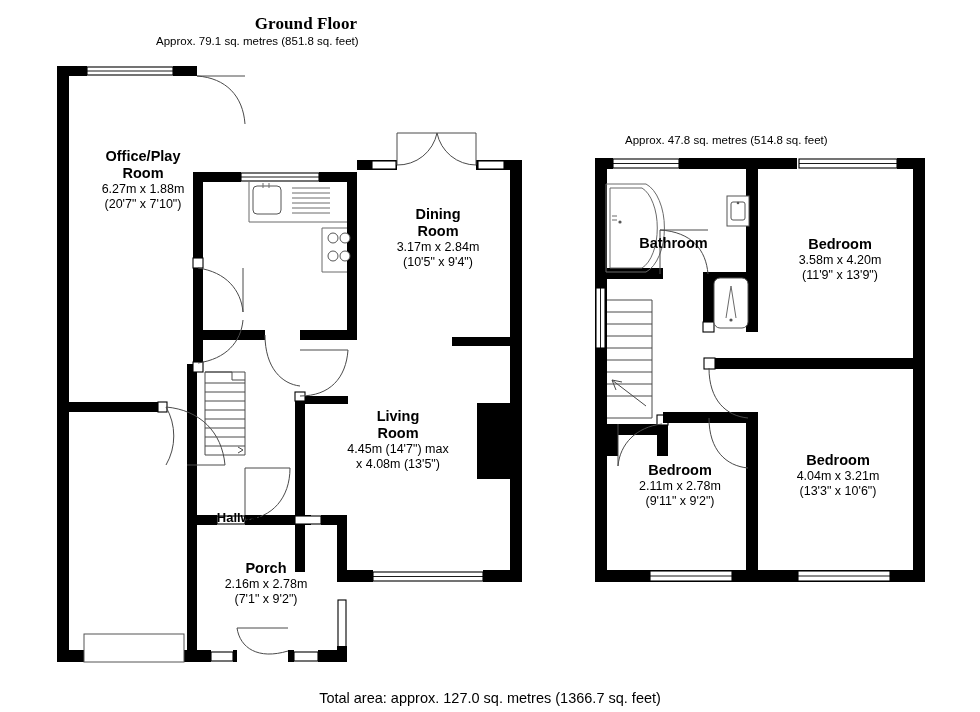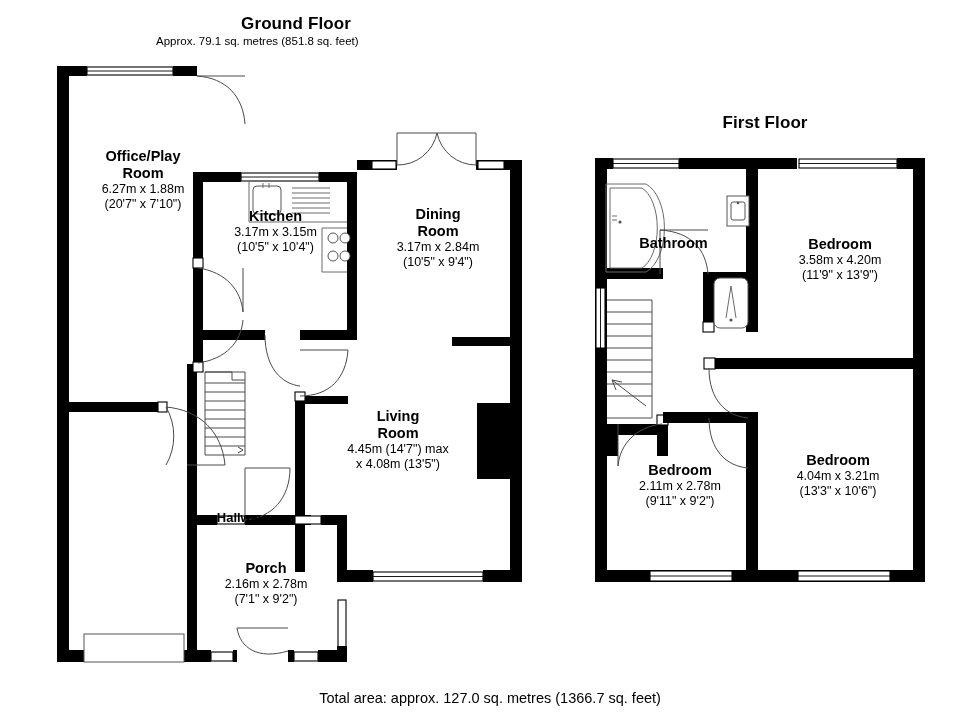--- a/index.html
+++ b/index.html
@@ -298,37 +298,32 @@
         <line class="tl" x1="607" y1="348" x2="652" y2="348"></line>
         <line class="tl" x1="607" y1="360" x2="652" y2="360"></line>
         <line class="tl" x1="607" y1="372" x2="652" y2="372"></line>
         <line class="tl" x1="607" y1="384" x2="652" y2="384"></line>
         <line class="tl" x1="607" y1="396" x2="652" y2="396"></line>
         <path class="tl" d="M612,380 L646,406 M612,380 L622,382 M612,380 L616,390"></path>
       </g>
     </g>
   </svg>
 
-  <div class="floor-title" style="left:186px; top:14px; width:220px;">Ground Floor</div>
+  <div class="floor-title" style="left:196px; top:14px; width:220px;font-family:Liberation Serif, serif;">Ground Floor</div>
   <div class="floor-sub" style="left:156px; top:35px; width:280px;">Approx. 79.1 sq. metres (851.8 sq. feet)</div>
 
-  <div class="floor-title" style="left:650px; top:113px; width:230px;">First Floor</div>
+  <div class="floor-sub" style="left:625px; top:134px; width:280px;">Approx. 47.8 sq. metres (514.8 sq. feet)</div>
 
   <div class="room-label" style="left:58px; top:148px; width:170px;">
     <span class="rname">Office/Play</span>
     <span class="rname">Room</span>
     <span class="rdim">6.27m x 1.88m</span>
     <span class="rdim">(20'7" x 7'10")</span>
   </div>
 
-  <div class="room-label" style="left:208px; top:208px; width:135px;">
-    <span class="rname">Kitchen</span>
-    <span class="rdim">3.17m x 3.15m</span>
-    <span class="rdim">(10'5" x 10'4")</span>
-  </div>
 
   <div class="room-label" style="left:378px; top:206px; width:120px;">
     <span class="rname">Dining</span>
     <span class="rname">Room</span>
     <span class="rdim">3.17m x 2.84m</span>
     <span class="rdim">(10'5" x 9'4")</span>
   </div>
 
   <div class="room-label" style="left:328px; top:408px; width:140px;">
     <span class="rname">Living</span>

